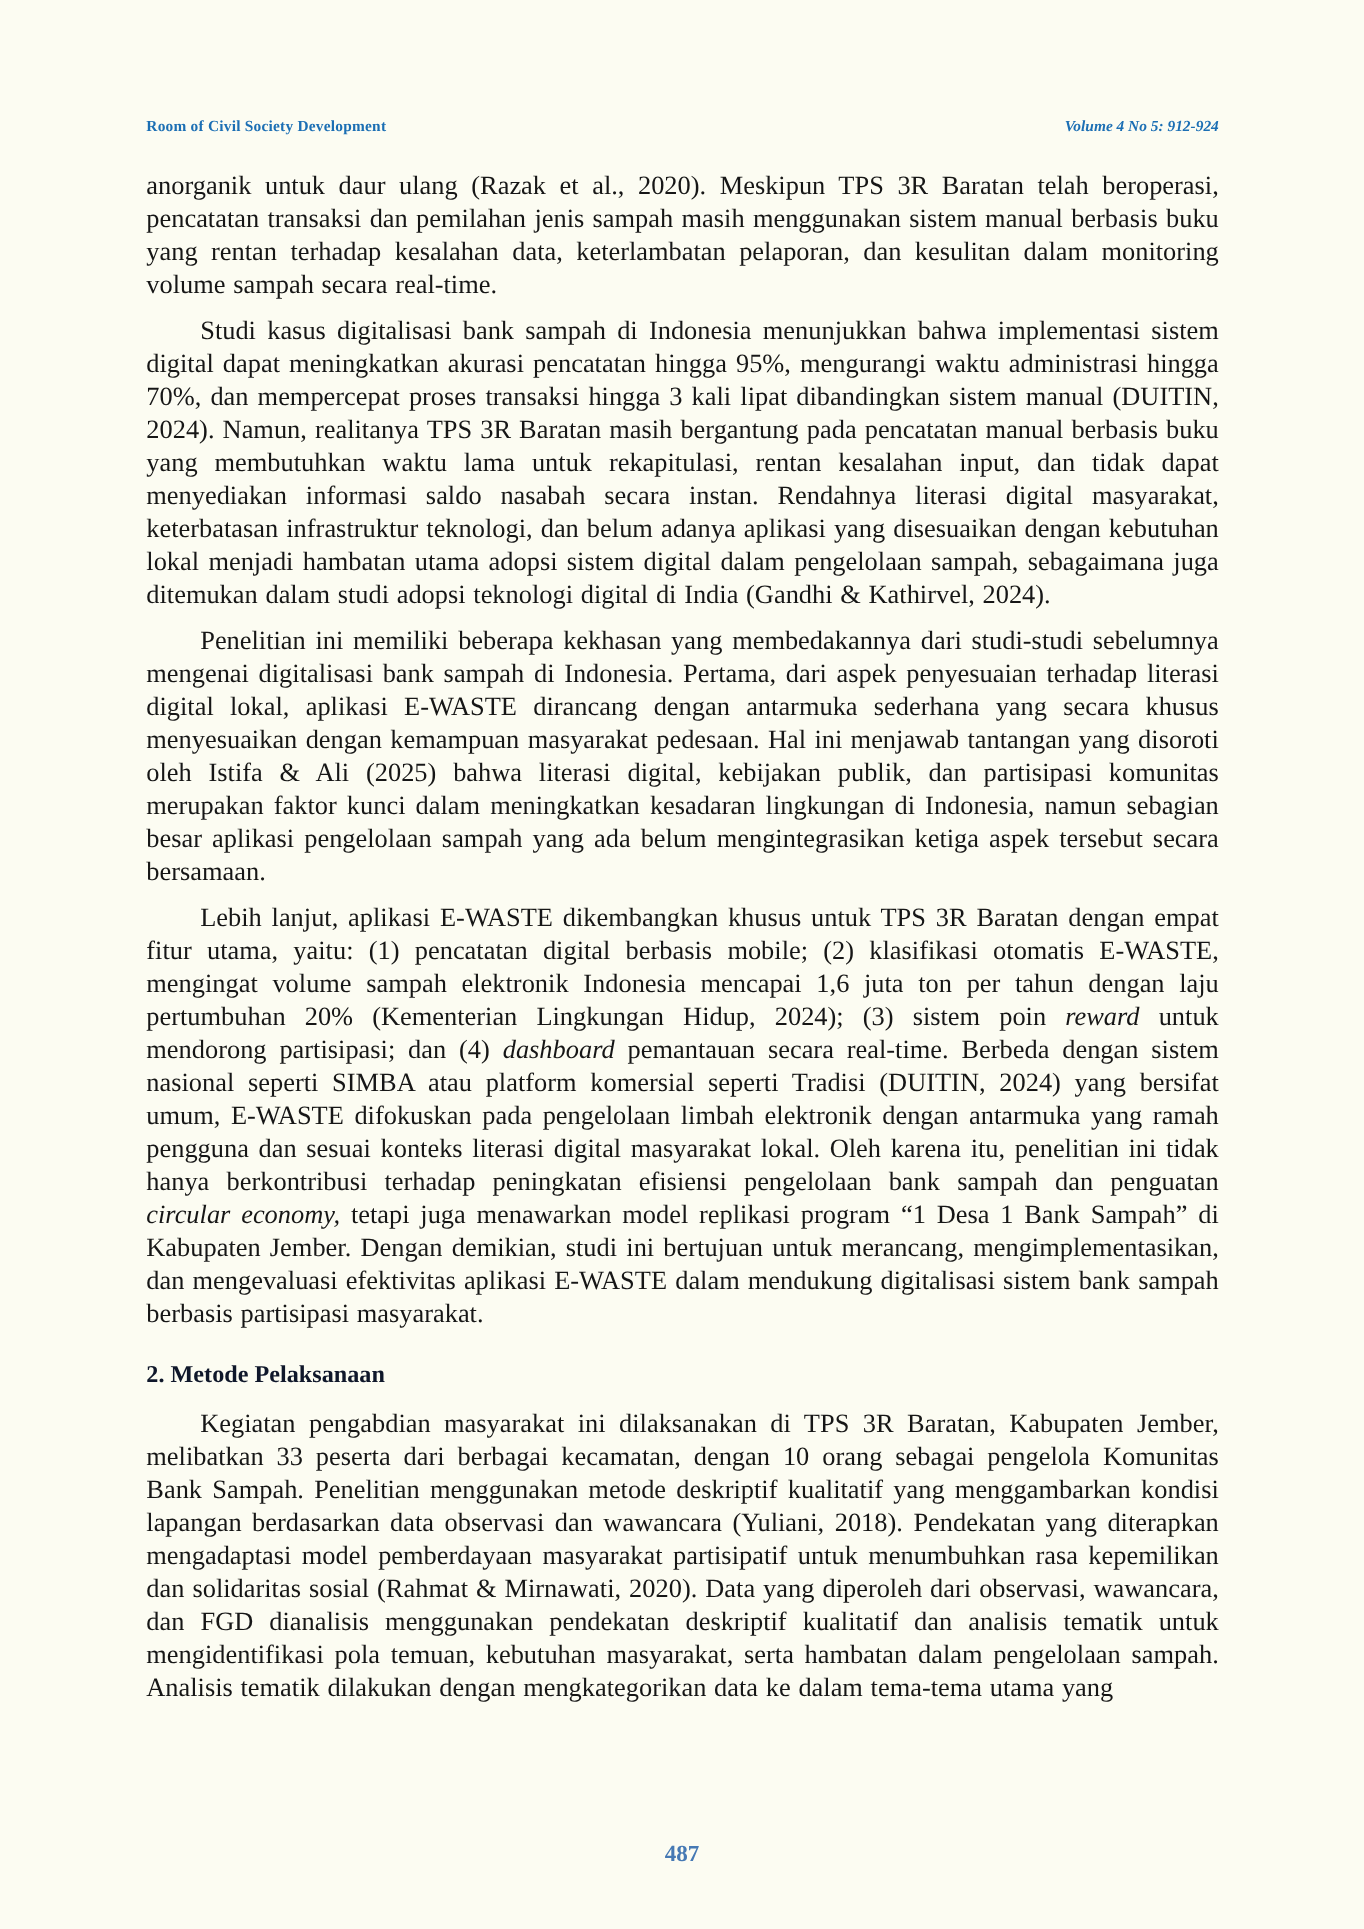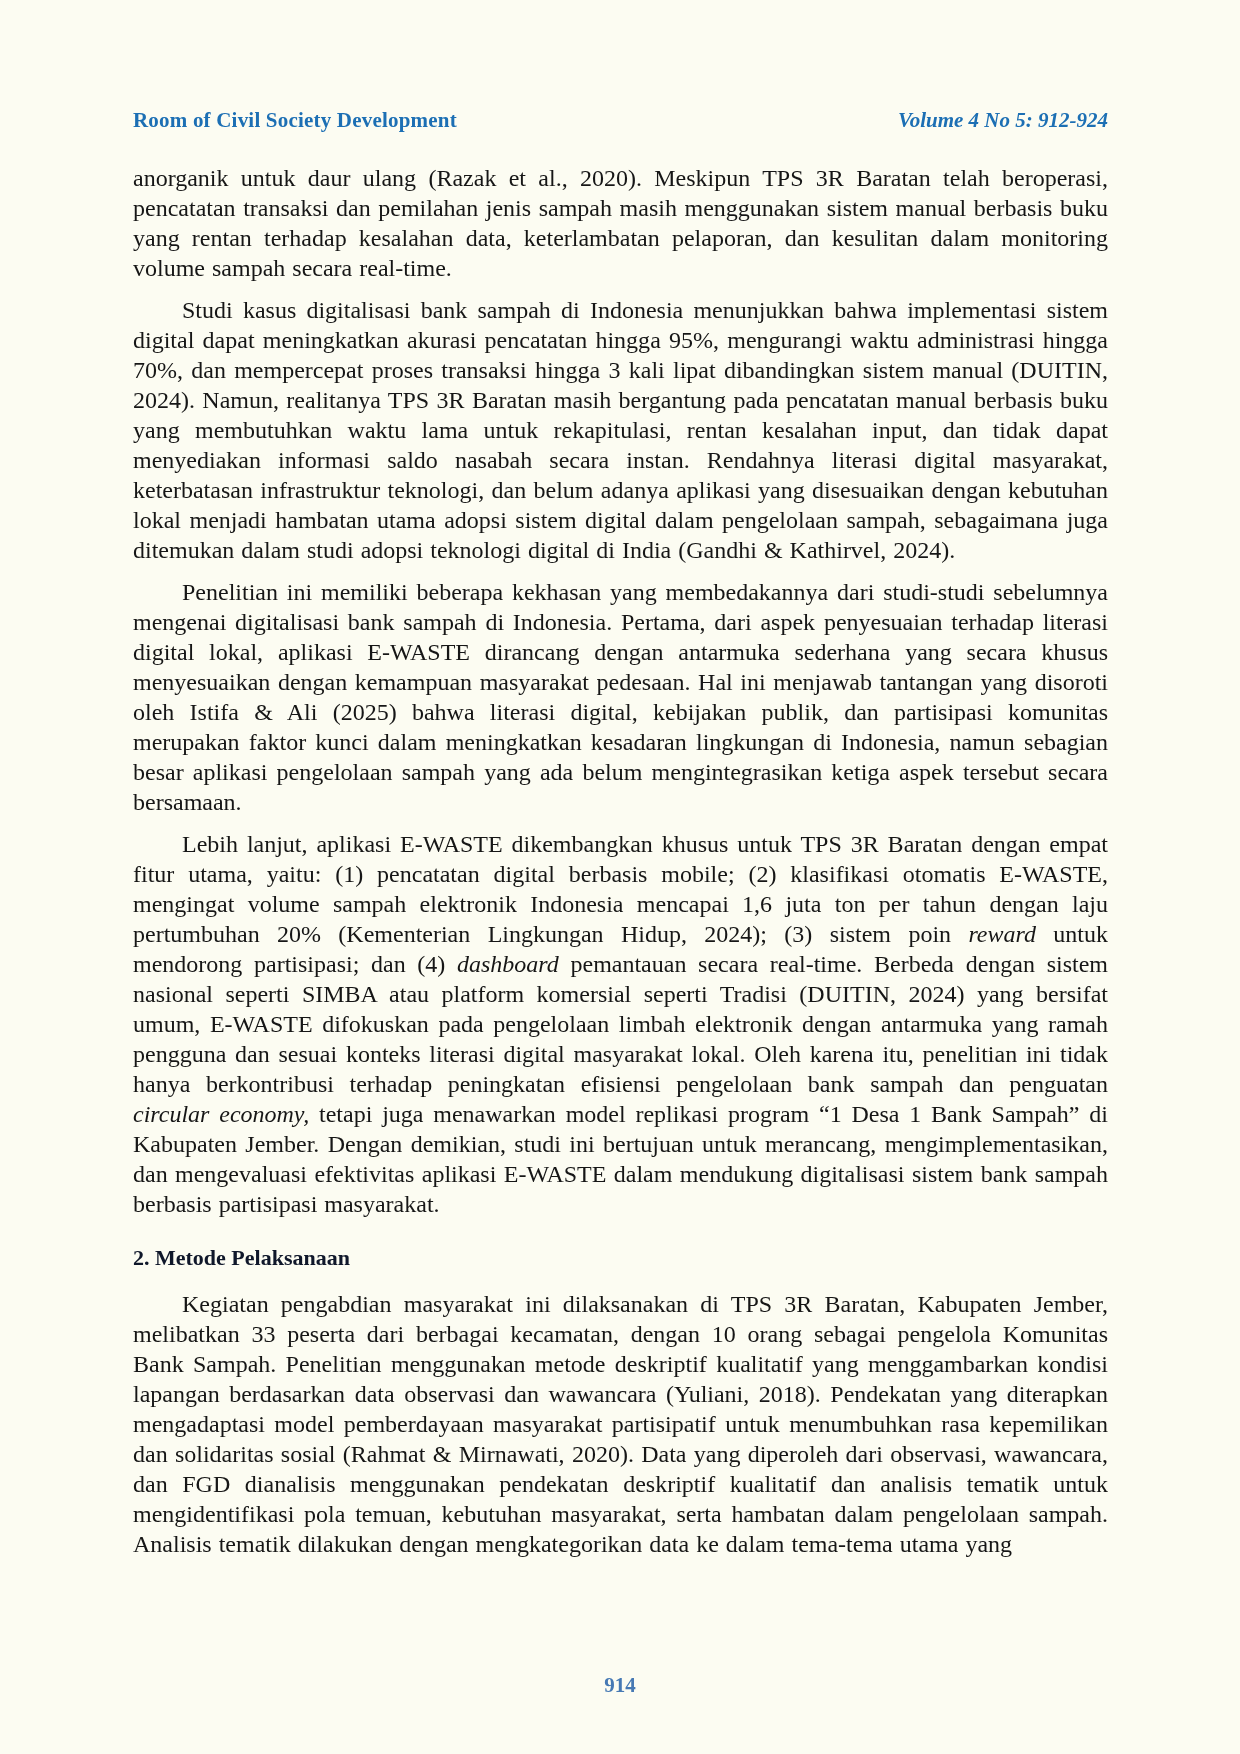--- a/index.html
+++ b/index.html
@@ -21,28 +21,28 @@
   }
   .header {
     display: flex;
     justify-content: space-between;
     align-items: baseline;
     margin-bottom: 30px;
   }
   .journal-title {
     color: #1c6fb4;
     font-weight: bold;
-    font-size: 21px;
+    font-size: 14px;
     letter-spacing: 0.2px;
   }
   .volume-info {
     color: #1c6fb4;
     font-weight: bold;
     font-style: italic;
-    font-size: 21px;
+    font-size: 14px;
   }
   .body-text {
     text-align: justify;
   }
   .para {
     font-size: 24px;
     line-height: 30px;
     margin: 0 0 12px 0;
     text-indent: 49px;
     word-spacing: 1px;
@@ -93,16 +93,16 @@
 
     <p class="para"><span>Lebih lanjut, aplikasi E-WASTE dikembangkan khusus untuk TPS 3R Baratan dengan empat fitur utama, yaitu: (1) pencatatan digital berbasis mobile; (2) klasifikasi otomatis E-WASTE, mengingat volume sampah elektronik Indonesia mencapai 1,6 juta ton per tahun dengan laju pertumbuhan 20% (Kementerian Lingkungan Hidup, 2024); (3) sistem poin </span><em>reward</em><span> untuk mendorong partisipasi; dan (4) </span><em>dashboard</em><span> pemantauan secara real-time. Berbeda dengan sistem nasional seperti SIMBA atau platform komersial seperti Tradisi (DUITIN, 2024) yang bersifat umum, E-WASTE difokuskan pada pengelolaan limbah elektronik dengan antarmuka yang ramah pengguna dan sesuai konteks literasi digital masyarakat lokal. Oleh karena itu, penelitian ini tidak hanya berkontribusi terhadap peningkatan efisiensi pengelolaan bank sampah dan penguatan </span><em>circular economy,</em><span> tetapi juga menawarkan model replikasi program “1 Desa 1 Bank Sampah” di Kabupaten Jember. Dengan demikian, studi ini bertujuan untuk merancang, mengimplementasikan, dan mengevaluasi efektivitas aplikasi E-WASTE dalam mendukung digitalisasi sistem bank sampah berbasis partisipasi masyarakat.</span></p>
 
     <h2 class="section-heading">2. Metode Pelaksanaan</h2>
 
     <p class="para"><span>Kegiatan pengabdian masyarakat ini dilaksanakan di TPS 3R Baratan, Kabupaten Jember, melibatkan 33 peserta dari berbagai kecamatan, dengan 10 orang sebagai pengelola Komunitas Bank Sampah. Penelitian menggunakan metode deskriptif kualitatif yang menggambarkan kondisi lapangan berdasarkan data observasi dan wawancara (Yuliani, 2018). Pendekatan yang diterapkan mengadaptasi model pemberdayaan masyarakat partisipatif untuk menumbuhkan rasa kepemilikan dan solidaritas sosial (Rahmat &amp; Mirnawati, 2020). Data yang diperoleh dari observasi, wawancara, dan FGD dianalisis menggunakan pendekatan deskriptif kualitatif dan analisis tematik untuk mengidentifikasi pola temuan, kebutuhan masyarakat, serta hambatan dalam pengelolaan sampah. Analisis tematik dilakukan dengan mengkategorikan data ke dalam tema-tema utama yang</span></p>
 
   </div>
 
   <div class="footer">
-    <span class="page-number">914</span>
+    <span class="page-number">487</span>
   </div>
 
 </div>
 
 </body></html>

